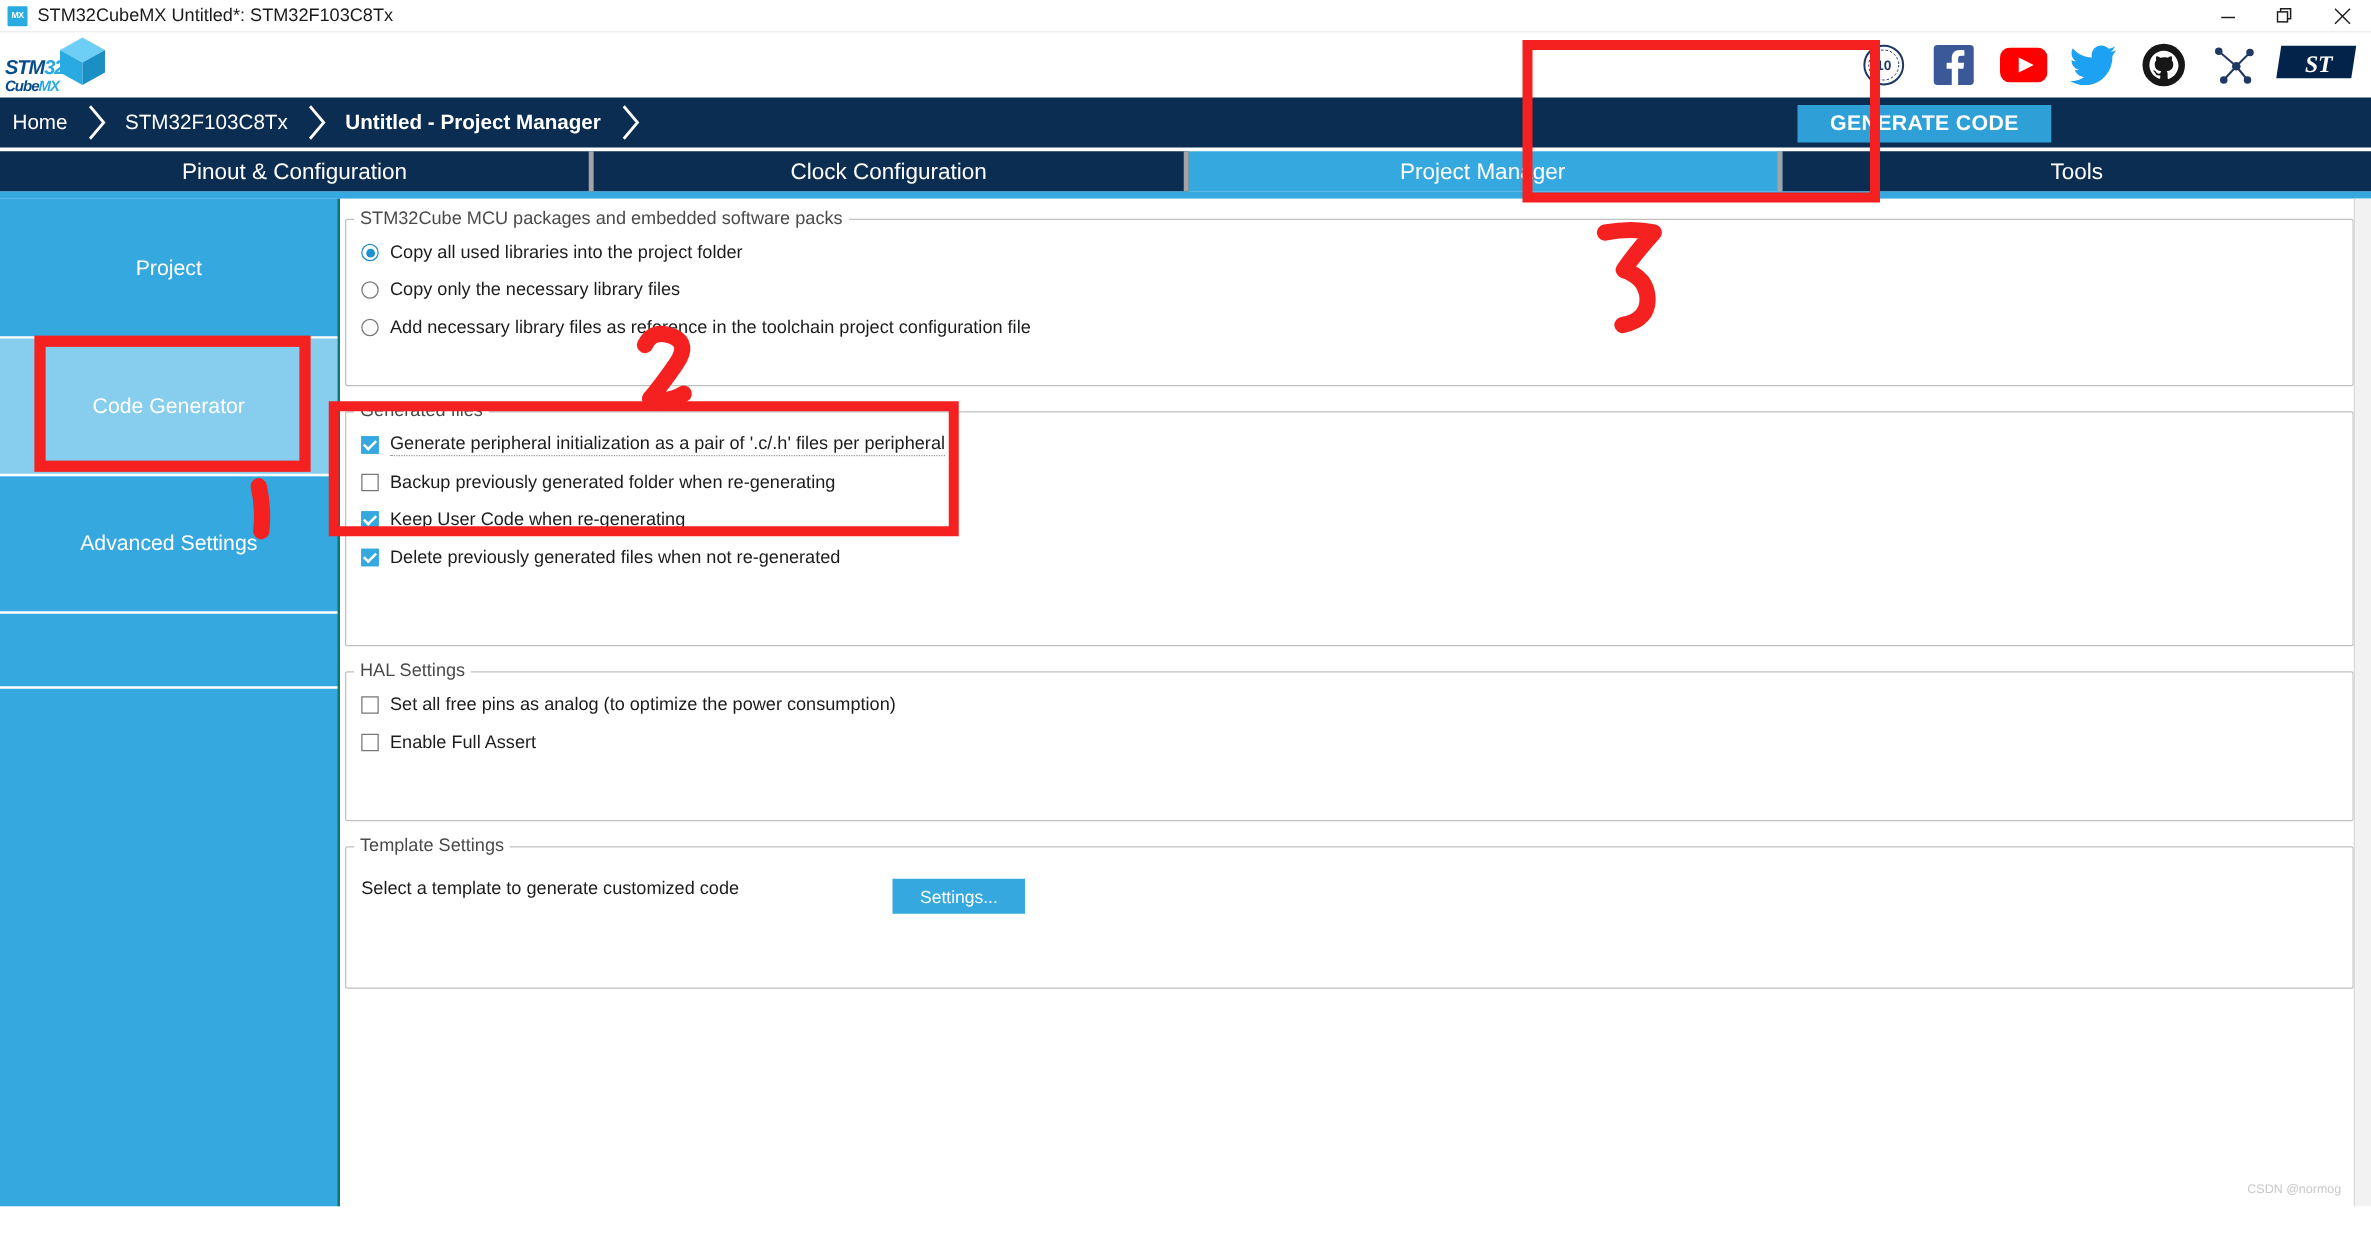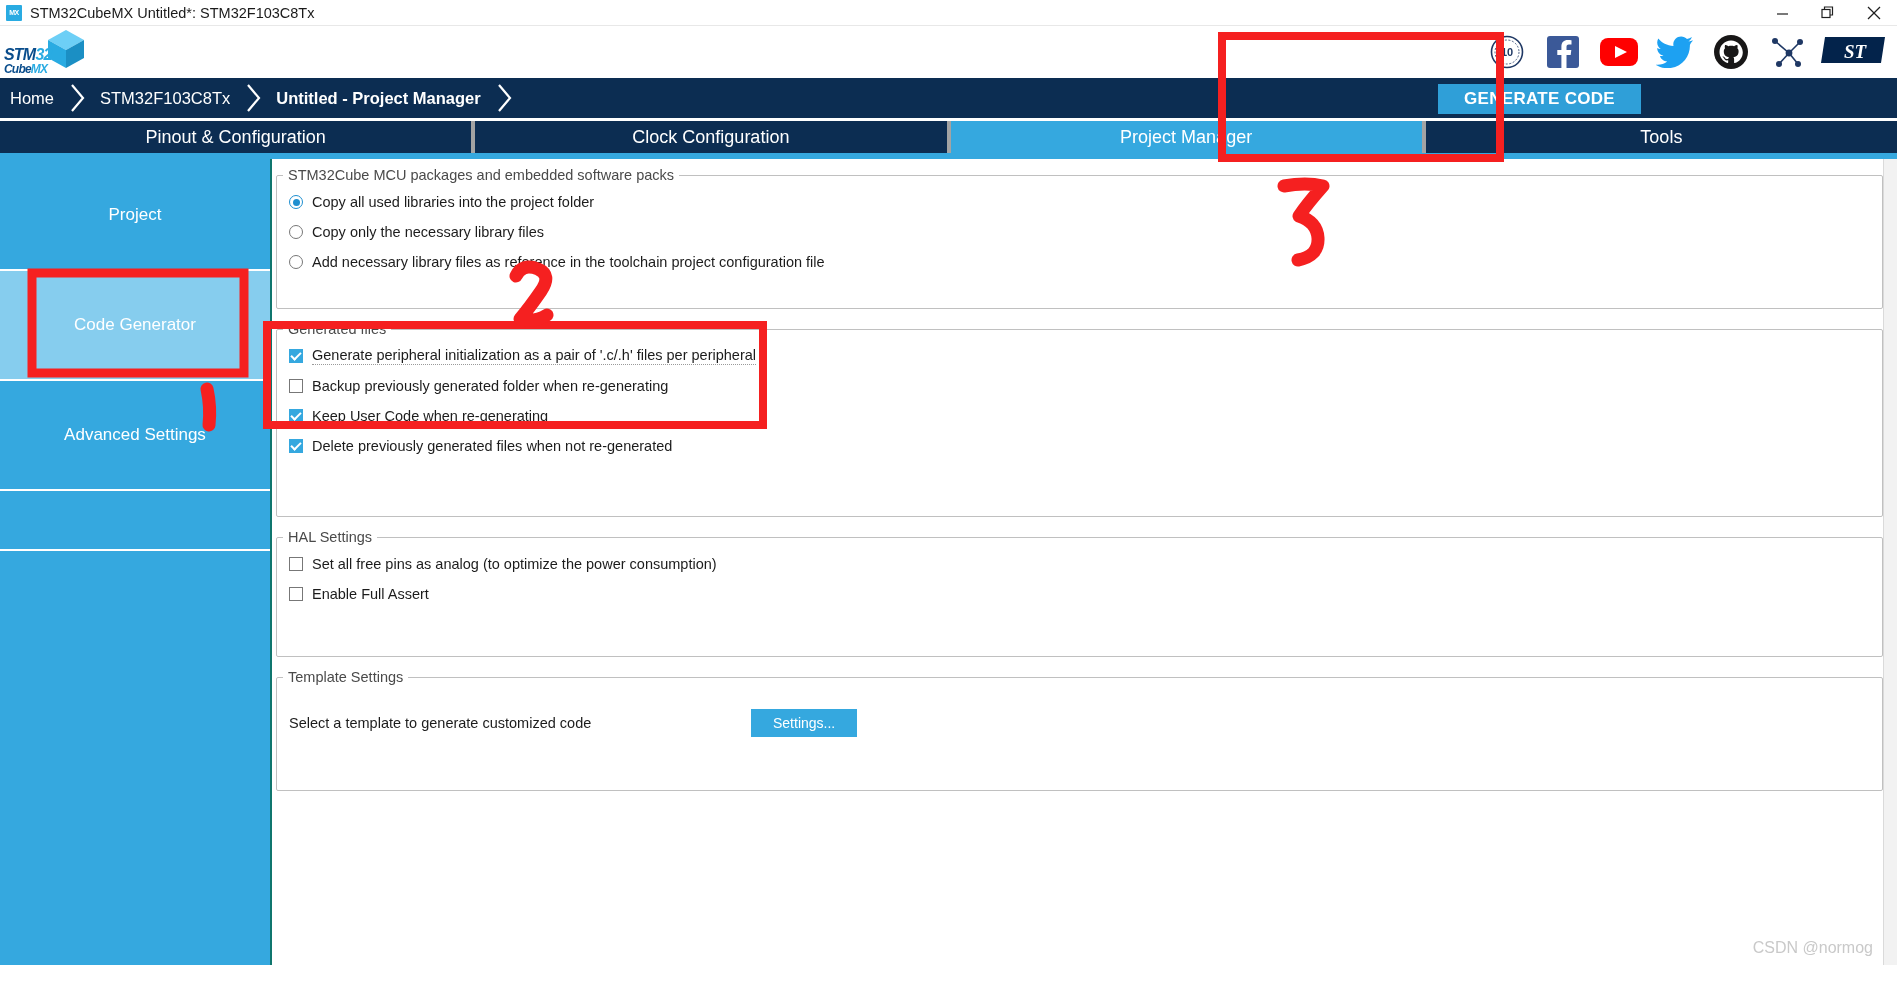--- a/index.html
+++ b/index.html
@@ -171,38 +171,38 @@
     transform: rotate(45deg);
   }
   .opt-label.dotted { border-bottom: 1px dotted #9a9a9a; padding-bottom: 1px; }
 
   .grp-pkg { height: 142px; }
   .grp-gen { height: 196px; }
   .grp-hal { height: 128px; }
   .grp-tpl { height: 122px; }
 
   .tpl-row {
-    display: flex; align-items: center; height: 40px;
-    padding-left: 12px; margin-top: 14px; gap: 37px;
+    display: flex; align-items: flex-start; height: 40px;
+    padding-left: 12px; margin-top: 14px;
   }
   .tpl-text { font-size: 14.5px; color: #1c1c1c; width: 425px; }
   .settings-btn {
     background: #35a8df; color: #ffffff; border: none;
     font-size: 14px; padding: 6px 22px; cursor: pointer;
     font-family: "Liberation Sans", sans-serif;
   }
   #overlay {
     position: absolute; left: 0; top: 0;
     width: 1897px; height: 1006px;
     pointer-events: none; z-index: 50;
   }
 
   .watermark {
     position: absolute; right: 24px; bottom: 8px;
-    font-size: 16px; color: #c9c9c9;
+    font-size: 10px; color: #c9c9c9;
     font-family: "Liberation Sans", sans-serif;
   }
   .vscroll {
     position: absolute; right: 0; top: 0; width: 14px; height: 100%;
     background: #f2f2f2; border-left: 1px solid #dadada;
   }
 </style>
 </head>
 <body>
 

